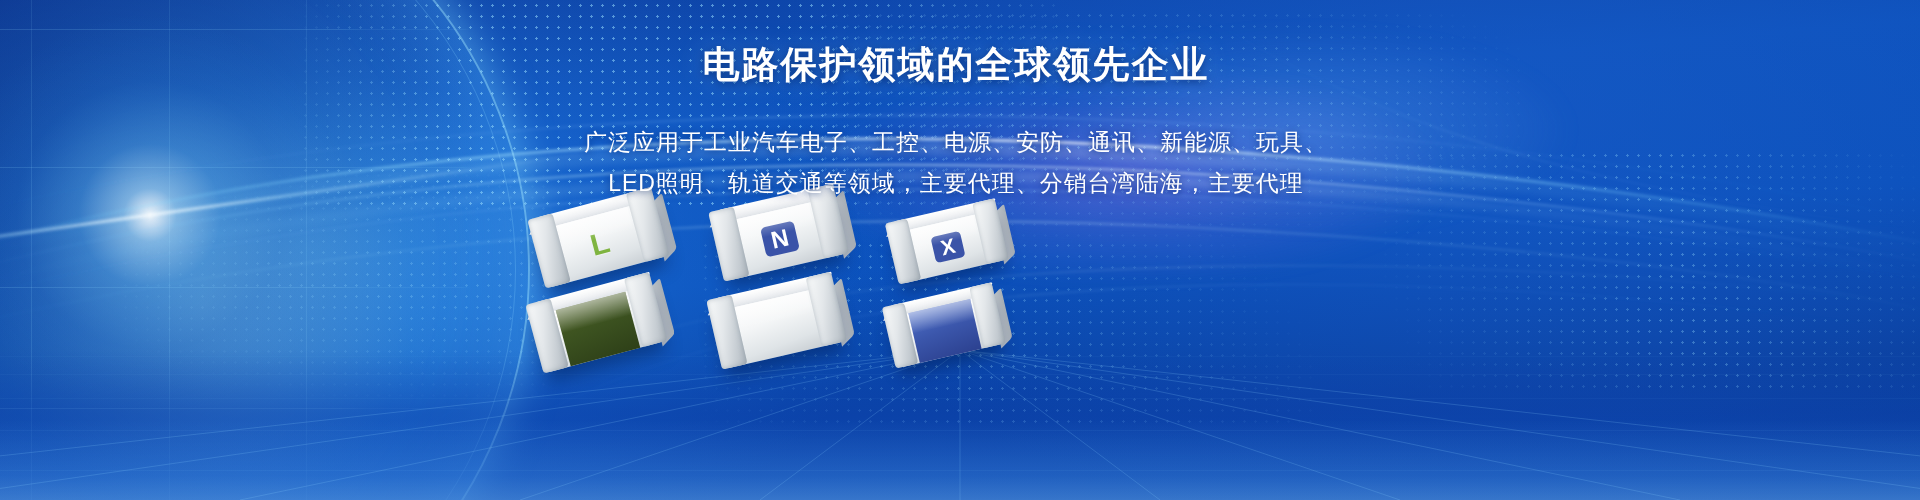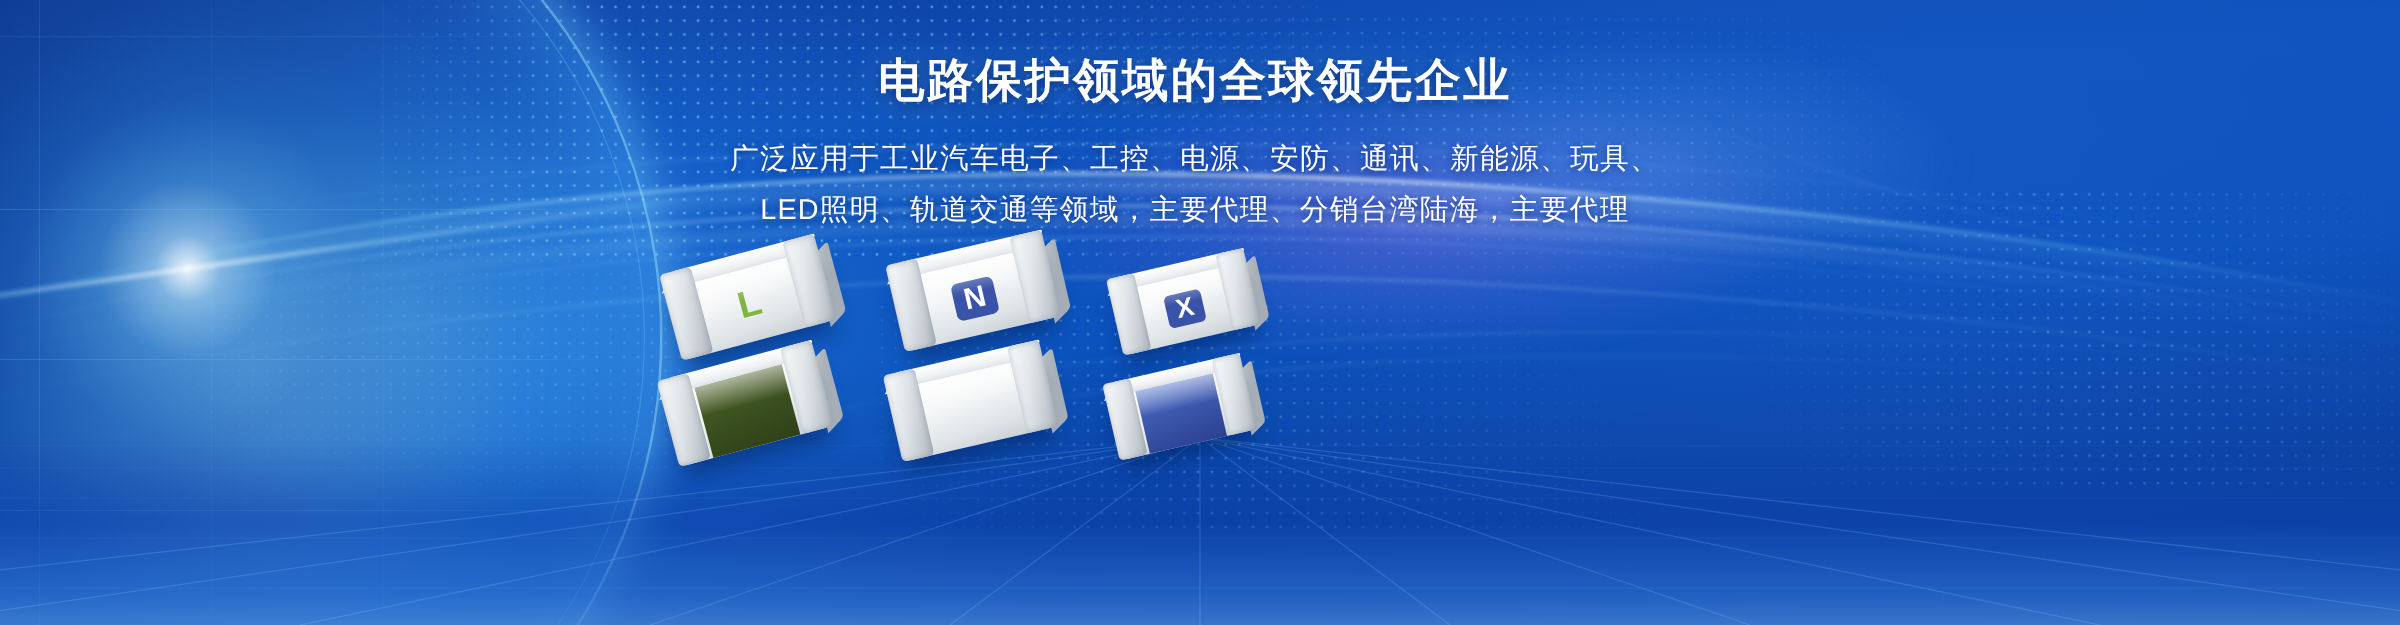--- a/index.html
+++ b/index.html
@@ -106,21 +106,21 @@
     margin-top:40px;
     font-size:37px;font-weight:bold;color:#ffffff;
     letter-spacing:2px;
     text-shadow:0 2px 10px rgba(0,35,110,0.85), 0 0 26px rgba(120,200,255,0.45);
   }
   .sub{
     font-size:23px;color:#ffffff;line-height:41px;
     letter-spacing:1px;font-weight:400;
     text-shadow:0 1px 7px rgba(0,35,110,0.8);
   }
-  .sub-l1{margin-top:16px;}
+  .sub-l1{margin-top:32px;}
 
   
   .parts{position:absolute;left:0;top:0;width:1920px;height:500px;}
   .part{position:absolute;width:120px;height:58px;transform-origin:50% 50%;}
   .part .body{
     position:absolute;inset:0;border-radius:4px;
     background:linear-gradient(172deg,#ffffff 0%,#f4f6f7 38%,#dfe4e7 74%,#c6ccd1 100%);
     box-shadow:0 9px 18px rgba(2,24,74,0.45);
   }
   .part .top{

